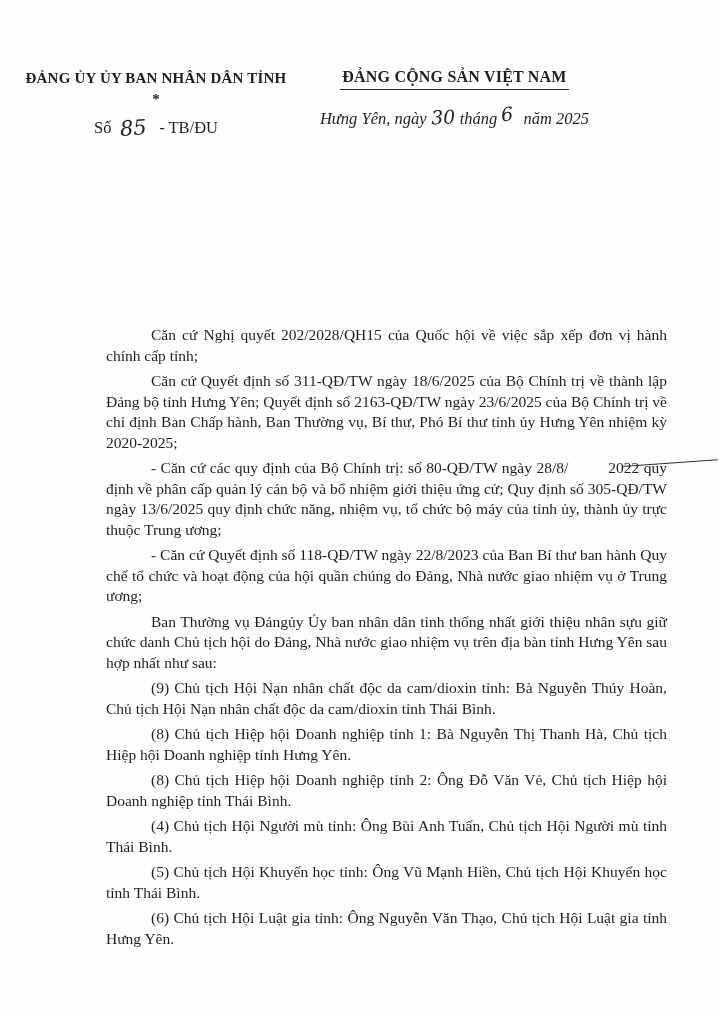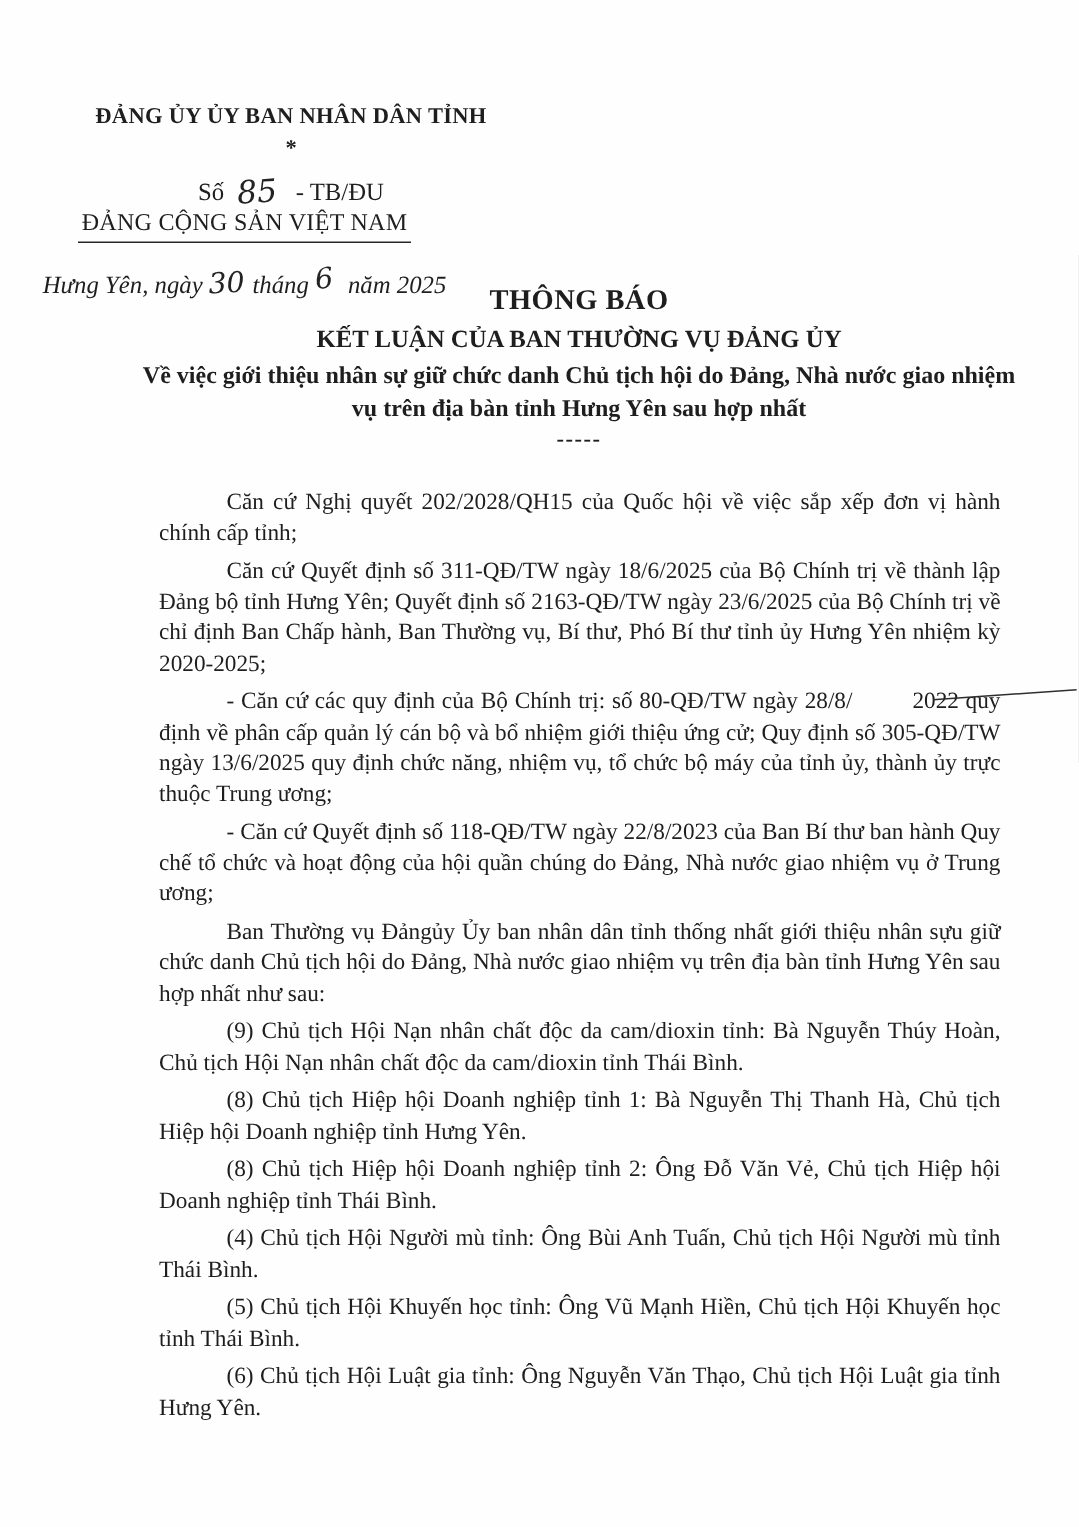--- a/index.html
+++ b/index.html
@@ -6,27 +6,27 @@
   .page{
     position:relative;
     width:719px;height:1018px;
     margin:0 auto;
     background:#fefefe;
     font-family:"Liberation Serif","DejaVu Serif",serif;
     color:#1e1e1e;
     overflow:hidden;
   }
   
-  .doc-header{position:absolute;top:68px;left:0;width:589px;display:flex;flex-direction:column;}
+  .doc-header{position:absolute;top:68px;left:0;width:589px;display:flex;}
   .hdr-left{width:388px;text-align:center;}
   .hdr-left .org{font-weight:bold;font-size:15px;line-height:21px;letter-spacing:.2px;}
   .star{font-weight:bold;font-size:15px;line-height:14px;margin-top:3px;}
   .so-line{margin-top:10px;font-size:16.5px;}
   .hdr-right{width:310px;text-align:center;margin-left:8px;}
-  .party{display:inline-block;font-weight:normal;font-size:16px;letter-spacing:.2px;
+  .party{display:inline-block;font-weight:bold;font-size:16px;letter-spacing:.2px;
          border-bottom:1.8px solid #262626;padding:0 2px 3px 2px;text-align:right;}
   .dateline{margin-top:13px;font-style:italic;font-size:16.5px;white-space:nowrap;}
   
   .hand{font-family:"DejaVu Serif",serif;font-style:italic;font-weight:400;
         display:inline-block;color:#232323;}
   .hand-so{font-size:21px;transform:rotate(-4deg);margin:0 12px 0 9px;vertical-align:-2px;}
   .hand-day{font-size:19px;transform:rotate(-3deg);margin:0 5px 0 4px;}
   .hand-month{font-size:19px;transform:rotate(-6deg);vertical-align:3px;margin:0 10px 0 4px;}
   
   .title-block{position:absolute;top:189px;left:86px;width:600px;text-align:center;}
@@ -52,26 +52,20 @@
       <div class="org">ĐẢNG ỦY ỦY BAN NHÂN DÂN TỈNH</div>
       <div class="star">*</div>
       <div class="so-line"><span>Số</span><span class="hand hand-so">85</span><span>- TB/ĐU</span></div>
     </div>
     <div class="hdr-right">
       <div><span class="party">ĐẢNG CỘNG SẢN VIỆT NAM</span></div>
       <div class="dateline"><span>Hưng Yên, ngày</span><span class="hand hand-day">30</span><span>tháng</span><span class="hand hand-month">6</span><span>năm 2025</span></div>
     </div>
   </header>
 
-  <section class="title-block">
-    <div class="t1">THÔNG BÁO</div>
-    <div class="t2">KẾT LUẬN CỦA BAN THƯỜNG VỤ ĐẢNG ỦY</div>
-    <div class="subject">Về việc giới thiệu nhân sự giữ chức danh Chủ tịch hội do Đảng, Nhà nước giao nhiệm vụ trên địa bàn tỉnh Hưng Yên sau hợp nhất</div>
-    <div class="dashes">-----</div>
-  </section>
 
   <main class="doc-body">
     <p>Căn cứ Nghị quyết 202/2028/QH15 của Quốc hội về việc sắp xếp đơn vị hành chính cấp tỉnh;</p>
     <p>Căn cứ Quyết định số 311-QĐ/TW ngày 18/6/2025 của Bộ Chính trị về thành lập Đảng bộ tỉnh Hưng Yên; Quyết định số 2163-QĐ/TW ngày 23/6/2025 của Bộ Chính trị về chỉ định Ban Chấp hành, Ban Thường vụ, Bí thư, Phó Bí thư tỉnh ủy Hưng Yên nhiệm kỳ 2020-2025;</p>
     <p><span>- Căn cứ các quy định của Bộ Chính trị: số 80-QĐ/TW ngày 28/8/</span><span class="crossed"><span>2022</span><span class="pen"></span></span><span> quy định về phân cấp quản lý cán bộ và bổ nhiệm giới thiệu ứng cử; Quy định số 305-QĐ/TW ngày 13/6/2025 quy định chức năng, nhiệm vụ, tổ chức bộ máy của tỉnh ủy, thành ủy trực thuộc Trung ương;</span></p>
     <p>- Căn cứ Quyết định số 118-QĐ/TW ngày 22/8/2023 của Ban Bí thư ban hành Quy chế tổ chức và hoạt động của hội quần chúng do Đảng, Nhà nước giao nhiệm vụ ở Trung ương;</p>
     <p>Ban Thường vụ Đảngủy Ủy ban nhân dân tỉnh thống nhất giới thiệu nhân sựu giữ chức danh Chủ tịch hội do Đảng, Nhà nước giao nhiệm vụ trên địa bàn tỉnh Hưng Yên sau hợp nhất như sau:</p>
     <p>(9) Chủ tịch Hội Nạn nhân chất độc da cam/dioxin tỉnh: Bà Nguyễn Thúy Hoàn, Chủ tịch Hội Nạn nhân chất độc da cam/dioxin tỉnh Thái Bình.</p>
     <p>(8) Chủ tịch Hiệp hội Doanh nghiệp tỉnh 1: Bà Nguyễn Thị Thanh Hà, Chủ tịch Hiệp hội Doanh nghiệp tỉnh Hưng Yên.</p>
     <p>(8) Chủ tịch Hiệp hội Doanh nghiệp tỉnh 2: Ông Đỗ Văn Vẻ, Chủ tịch Hiệp hội Doanh nghiệp tỉnh Thái Bình.</p>

